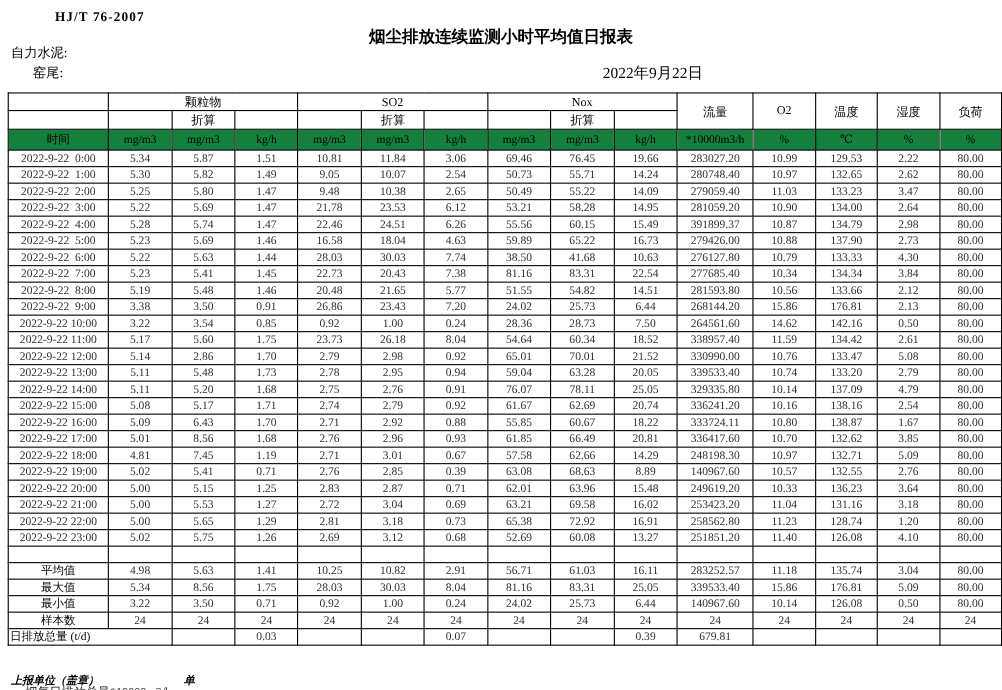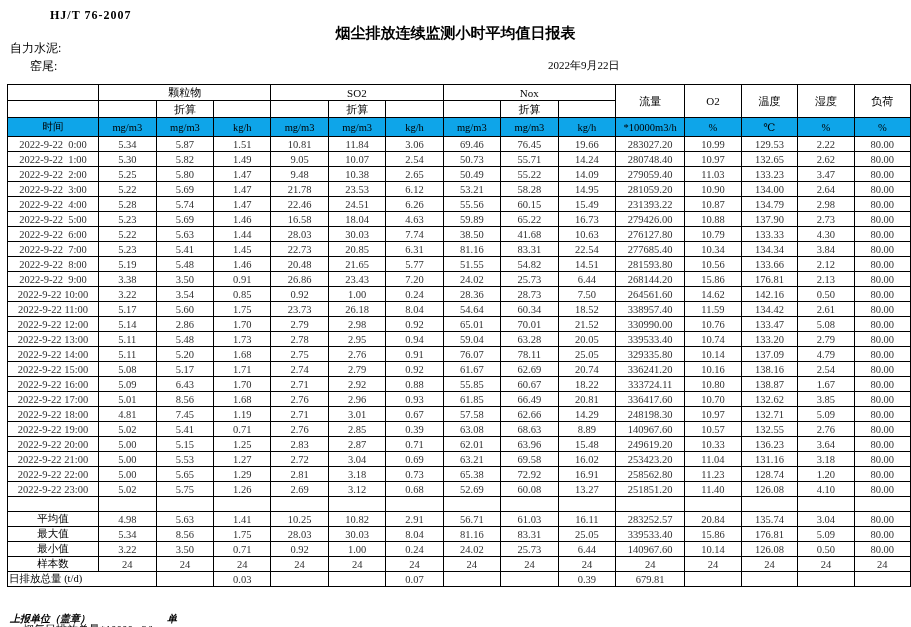--- a/index.html
+++ b/index.html
@@ -5,33 +5,33 @@
   html,body{margin:0;padding:0;}
   body{
     width:911px;height:627px;background:#ffffff;position:relative;
     font-family:"Liberation Serif","DejaVu Serif",serif;color:#000;
     overflow:hidden;
   }
   .std{position:absolute;left:10px;top:8px;font-weight:bold;font-size:12px;letter-spacing:1px;margin-left:40px;}
   .title{position:absolute;left:0;right:0;top:24px;text-align:center;font-weight:bold;font-size:15px;}
   .company{position:absolute;left:10px;top:40px;font-weight:normal;font-size:12px;}
   .site{position:absolute;left:10px;top:58px;font-weight:normal;font-size:12px;margin-left:20px;}
-  .date{position:absolute;left:548px;top:58px;font-size:11px;}
+  .date{position:absolute;left:548px;top:58px;font-size:14px;}
   table.report{
     position:absolute;left:7px;top:84px;
     border-collapse:collapse;table-layout:fixed;
     font-size:10.5px;
   }
   table.report td,table.report th{
     border:1px solid #000;padding:0 1px;text-align:center;vertical-align:middle;
     font-weight:normal;overflow:hidden;white-space:nowrap;
   }
   tr.grp td{height:13px;font-size:11px;}
   tr.conv td{height:16px;font-size:11px;text-align:center;}
-  tr.units td{height:18px;background:#0ea5e9;font-size:10.5px;}
+  tr.units td{height:18px;background:#15803d;font-size:10.5px;}
   tr.data td{height:14px;color:#303030;}
   tr.data td.time{white-space:pre;color:#303030;}
   tr.spacer td{height:14px;}
   tr.summ td{height:14px;color:#303030;}
   tr.summ td.lbl{color:#000;}
   td.c-time{width:89px;}
   td.c-v{width:56px;}
   td.c-flow{width:67px;}
   td.c-s{width:55px;}
   .footer1{position:absolute;left:23px;top:597px;font-size:11px;margin-top:25px;}
@@ -161,21 +161,21 @@
         <td class="c-time time">2022-9-22  4:00</td>
         <td class="c-v">5.28</td>
         <td class="c-v">5.74</td>
         <td class="c-v">1.47</td>
         <td class="c-v">22.46</td>
         <td class="c-v">24.51</td>
         <td class="c-v">6.26</td>
         <td class="c-v">55.56</td>
         <td class="c-v">60.15</td>
         <td class="c-v">15.49</td>
-        <td class="c-flow">231393.22</td>
+        <td class="c-flow">391899.37</td>
         <td class="c-s">10.87</td>
         <td class="c-s">134.79</td>
         <td class="c-s">2.98</td>
         <td class="c-s">80.00</td>
       </tr>
       <tr class="data">
         <td class="c-time time">2022-9-22  5:00</td>
         <td class="c-v">5.23</td>
         <td class="c-v">5.69</td>
         <td class="c-v">1.46</td>
@@ -207,22 +207,22 @@
         <td class="c-s">133.33</td>
         <td class="c-s">4.30</td>
         <td class="c-s">80.00</td>
       </tr>
       <tr class="data">
         <td class="c-time time">2022-9-22  7:00</td>
         <td class="c-v">5.23</td>
         <td class="c-v">5.41</td>
         <td class="c-v">1.45</td>
         <td class="c-v">22.73</td>
-        <td class="c-v">20.85</td>
-        <td class="c-v">6.31</td>
+        <td class="c-v">20.43</td>
+        <td class="c-v">7.38</td>
         <td class="c-v">81.16</td>
         <td class="c-v">83.31</td>
         <td class="c-v">22.54</td>
         <td class="c-flow">277685.40</td>
         <td class="c-s">10.34</td>
         <td class="c-s">134.34</td>
         <td class="c-s">3.84</td>
         <td class="c-s">80.00</td>
       </tr>
       <tr class="data">
@@ -519,21 +519,21 @@
         <td class="c-v">4.98</td>
         <td class="c-v">5.63</td>
         <td class="c-v">1.41</td>
         <td class="c-v">10.25</td>
         <td class="c-v">10.82</td>
         <td class="c-v">2.91</td>
         <td class="c-v">56.71</td>
         <td class="c-v">61.03</td>
         <td class="c-v">16.11</td>
         <td class="c-flow">283252.57</td>
-        <td class="c-s">20.84</td>
+        <td class="c-s">11.18</td>
         <td class="c-s">135.74</td>
         <td class="c-s">3.04</td>
         <td class="c-s">80.00</td>
       </tr>
       <tr class="summ">
         <td class="c-time lbl">最大值</td>
         <td class="c-v">5.34</td>
         <td class="c-v">8.56</td>
         <td class="c-v">1.75</td>
         <td class="c-v">28.03</td>

